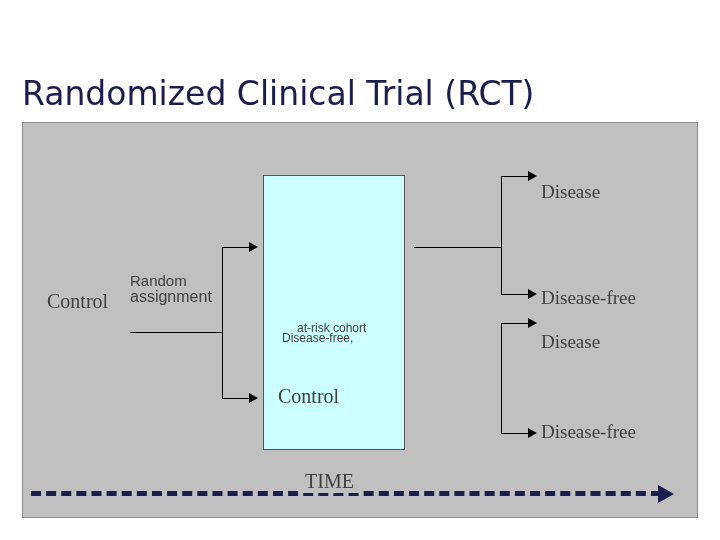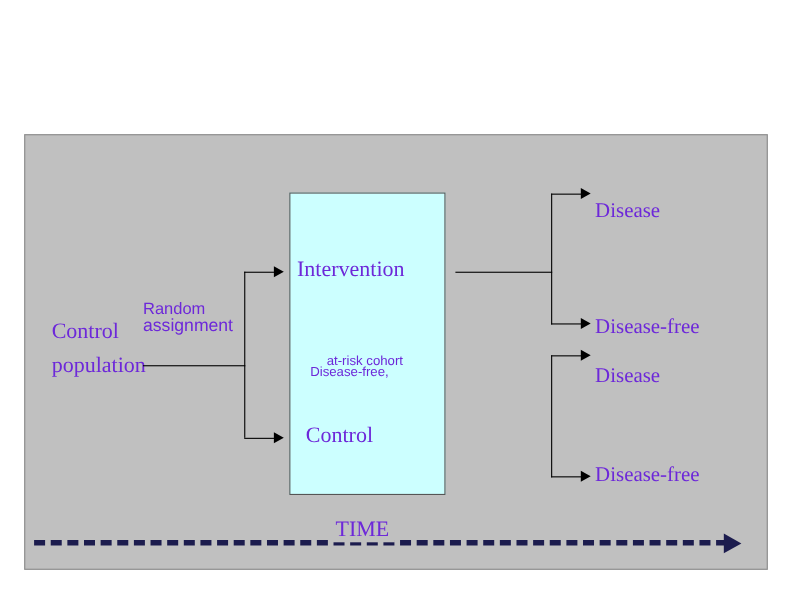--- a/index.html
+++ b/index.html
@@ -38,21 +38,21 @@
     box-sizing: border-box;
   }
   .box {
     position: absolute;
     background: #ccffff;
     border: 1px solid #555555;
     box-sizing: border-box;
   }
   .lbl {
     position: absolute;
-    color: #6d28d9;
+    color: #404040;
     white-space: nowrap;
   }
   .serif {
     font-family: "Liberation Serif", serif;
   }
   .sans {
     font-family: "Liberation Sans", sans-serif;
   }
   .line {
     position: absolute;
@@ -85,45 +85,44 @@
     border-top: 9px solid transparent;
     border-bottom: 9px solid transparent;
     border-left: 16px solid #1c1c4e;
   }
 </style>
 </head>
 <body>
 
 <div id="page">
 
+  <div id="title">Randomized Clinical Trial (RCT)</div>
 
   <div id="canvas">
 
     <div class="box" style="left:240px; top:52px; width:142px; height:275px;"></div>
 
     <div class="lbl sans" style="left:259px; top:182px; font-size:12px;margin-top:26px;">Disease-free,</div>
     <div class="lbl sans" style="left:261px; top:198px; font-size:12px;margin-left:13px;">at-risk cohort</div>
 
     <div class="lbl serif" style="left:24px; top:167px; font-size:20px;">Control</div>
-    <div class="lbl serif" style="left:24px; top:198px; font-size:20px;">population</div>
 
     <div class="lbl sans" style="left:107px; top:149px; font-size:15px;">Random</div>
     <div class="lbl sans" style="left:107px; top:165px; font-size:16px;">assignment</div>
 
     <div class="line h-line" style="left:107px; top:209px; width:93px;"></div>
 
     <div class="line v-line" style="left:199px; top:124px; height:151px;"></div>
 
     <div class="line h-line" style="left:199px; top:124px; width:28px;"></div>
     <div class="arrowhead" style="left:226px; top:119px;"></div>
 
     <div class="line h-line" style="left:199px; top:275px; width:28px;"></div>
     <div class="arrowhead" style="left:226px; top:270px;"></div>
 
-    <div class="lbl serif" style="left:247px; top:111px; font-size:20px;">Intervention</div>
     <div class="lbl serif" style="left:255px; top:262px; font-size:20px;">Control</div>
 
     <div class="line h-line" style="left:391px; top:124px; width:88px;"></div>
     <div class="line v-line" style="left:478px; top:53px; height:119px;"></div>
 
     <div class="line h-line" style="left:478px; top:53px; width:28px;"></div>
     <div class="arrowhead" style="left:505px; top:48px;"></div>
 
     <div class="line h-line" style="left:478px; top:171px; width:28px;"></div>
     <div class="arrowhead" style="left:505px; top:166px;"></div>

